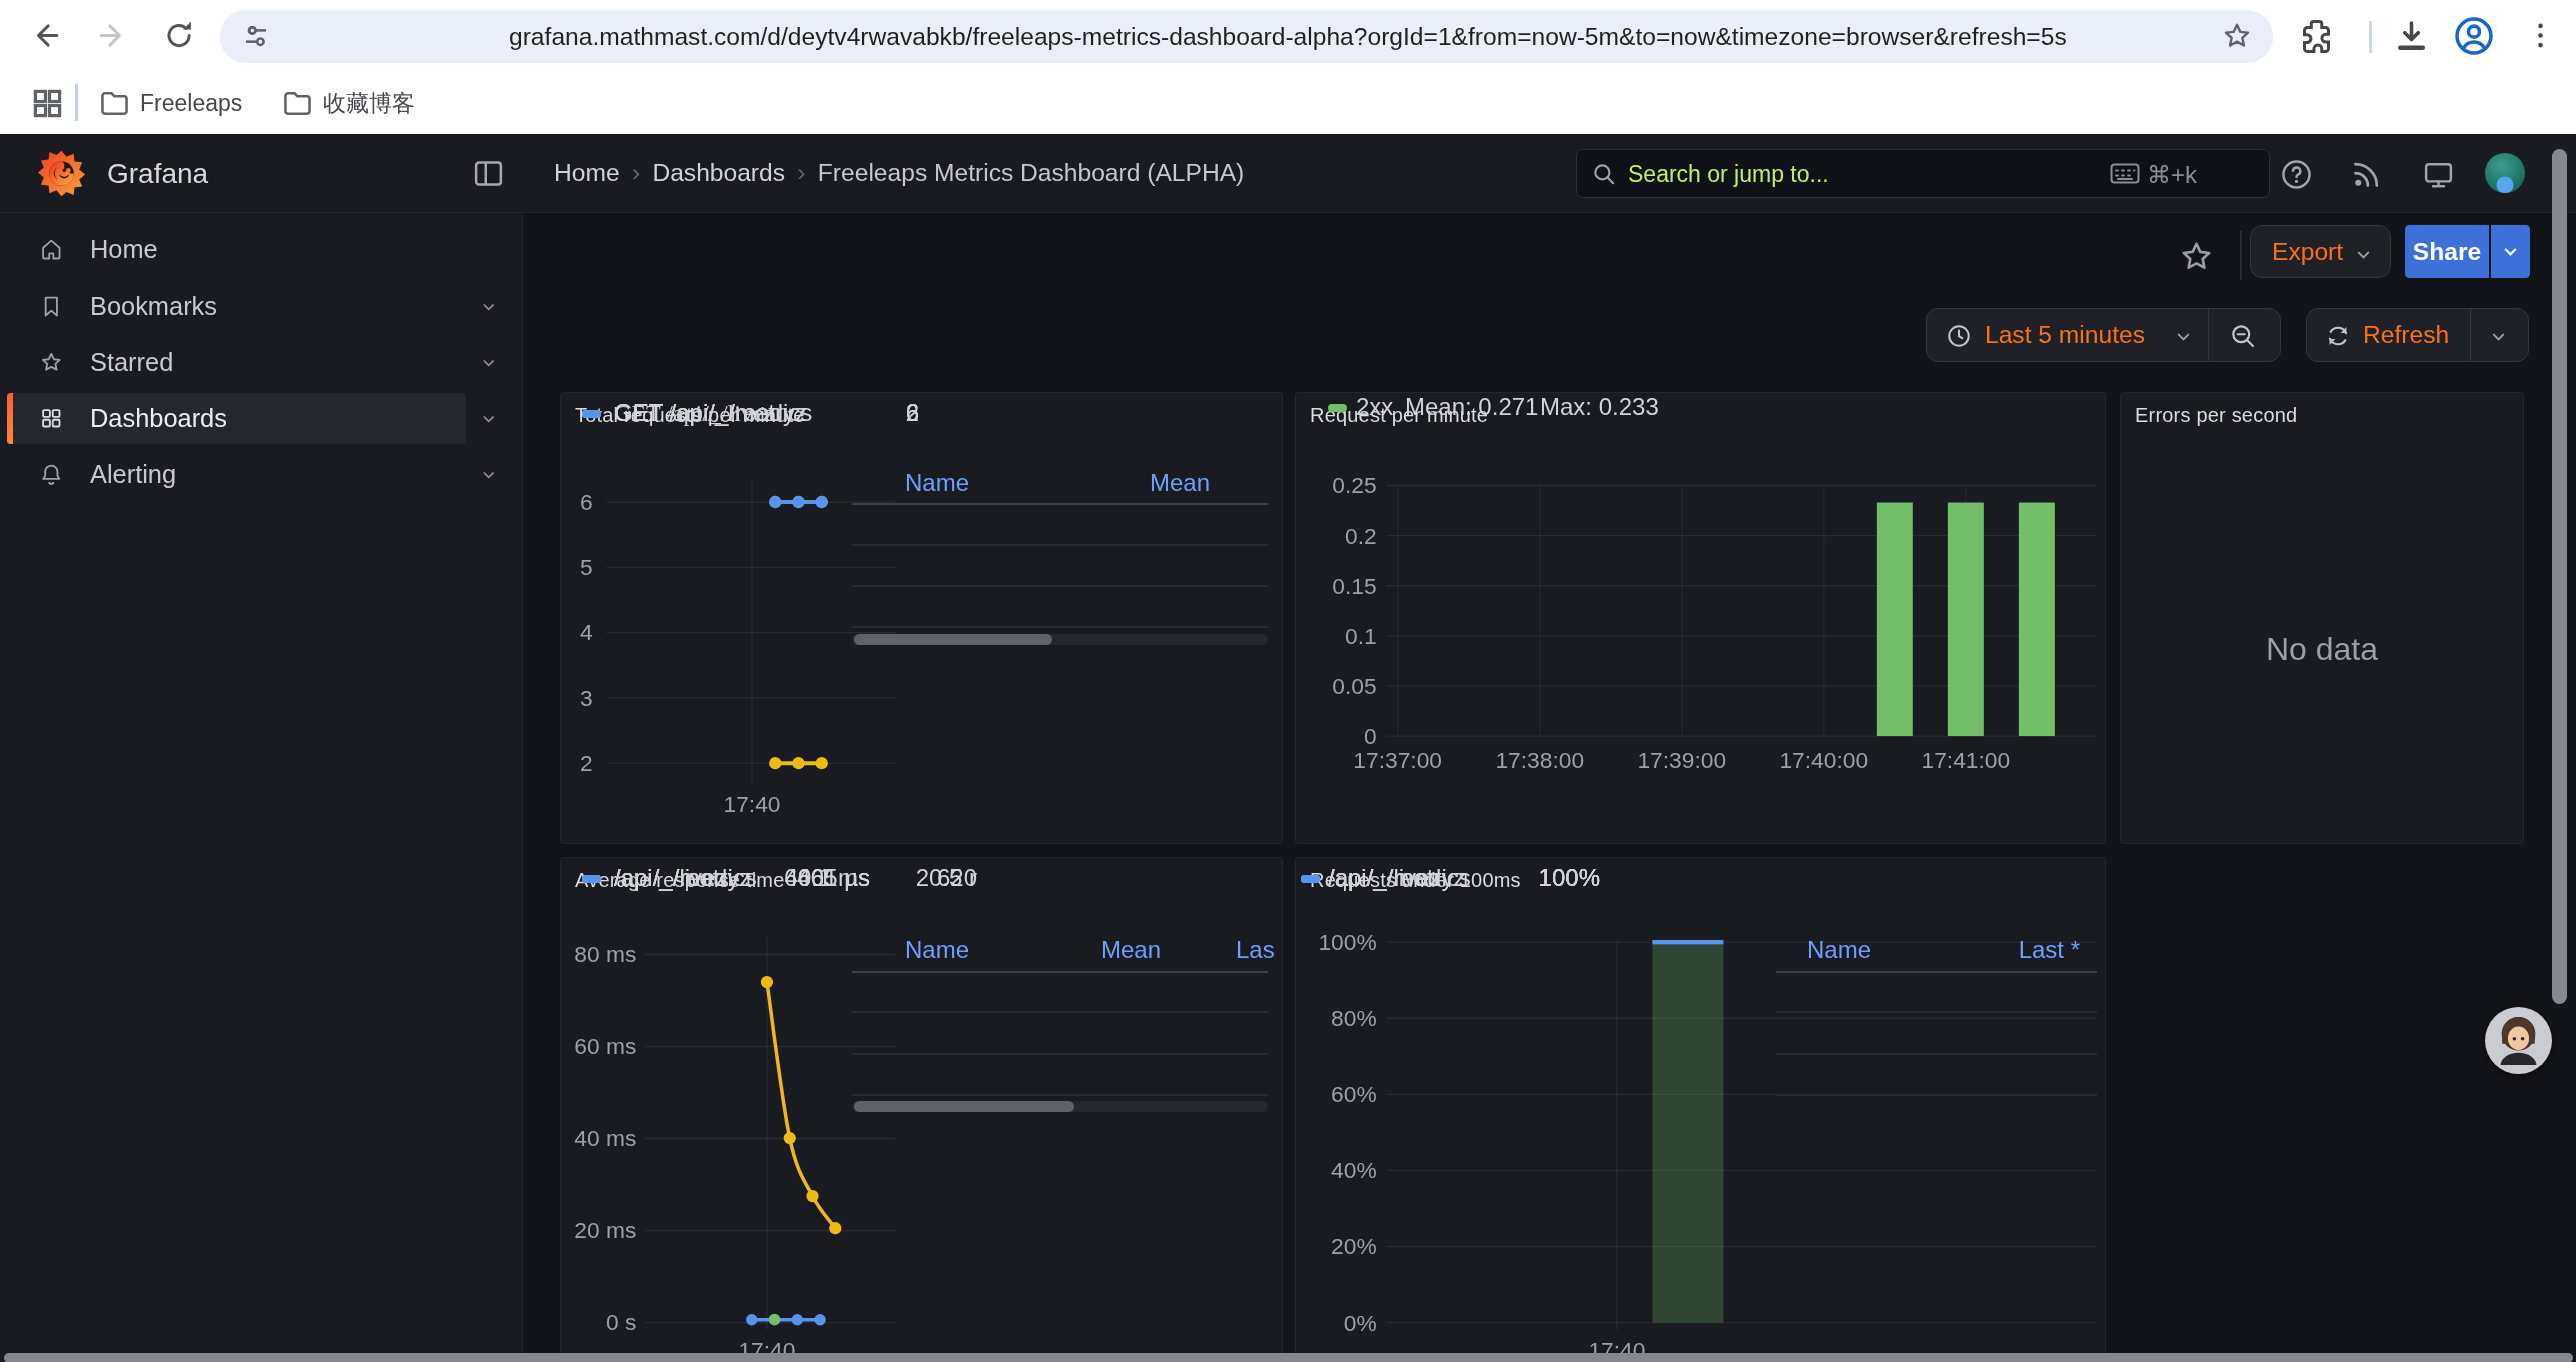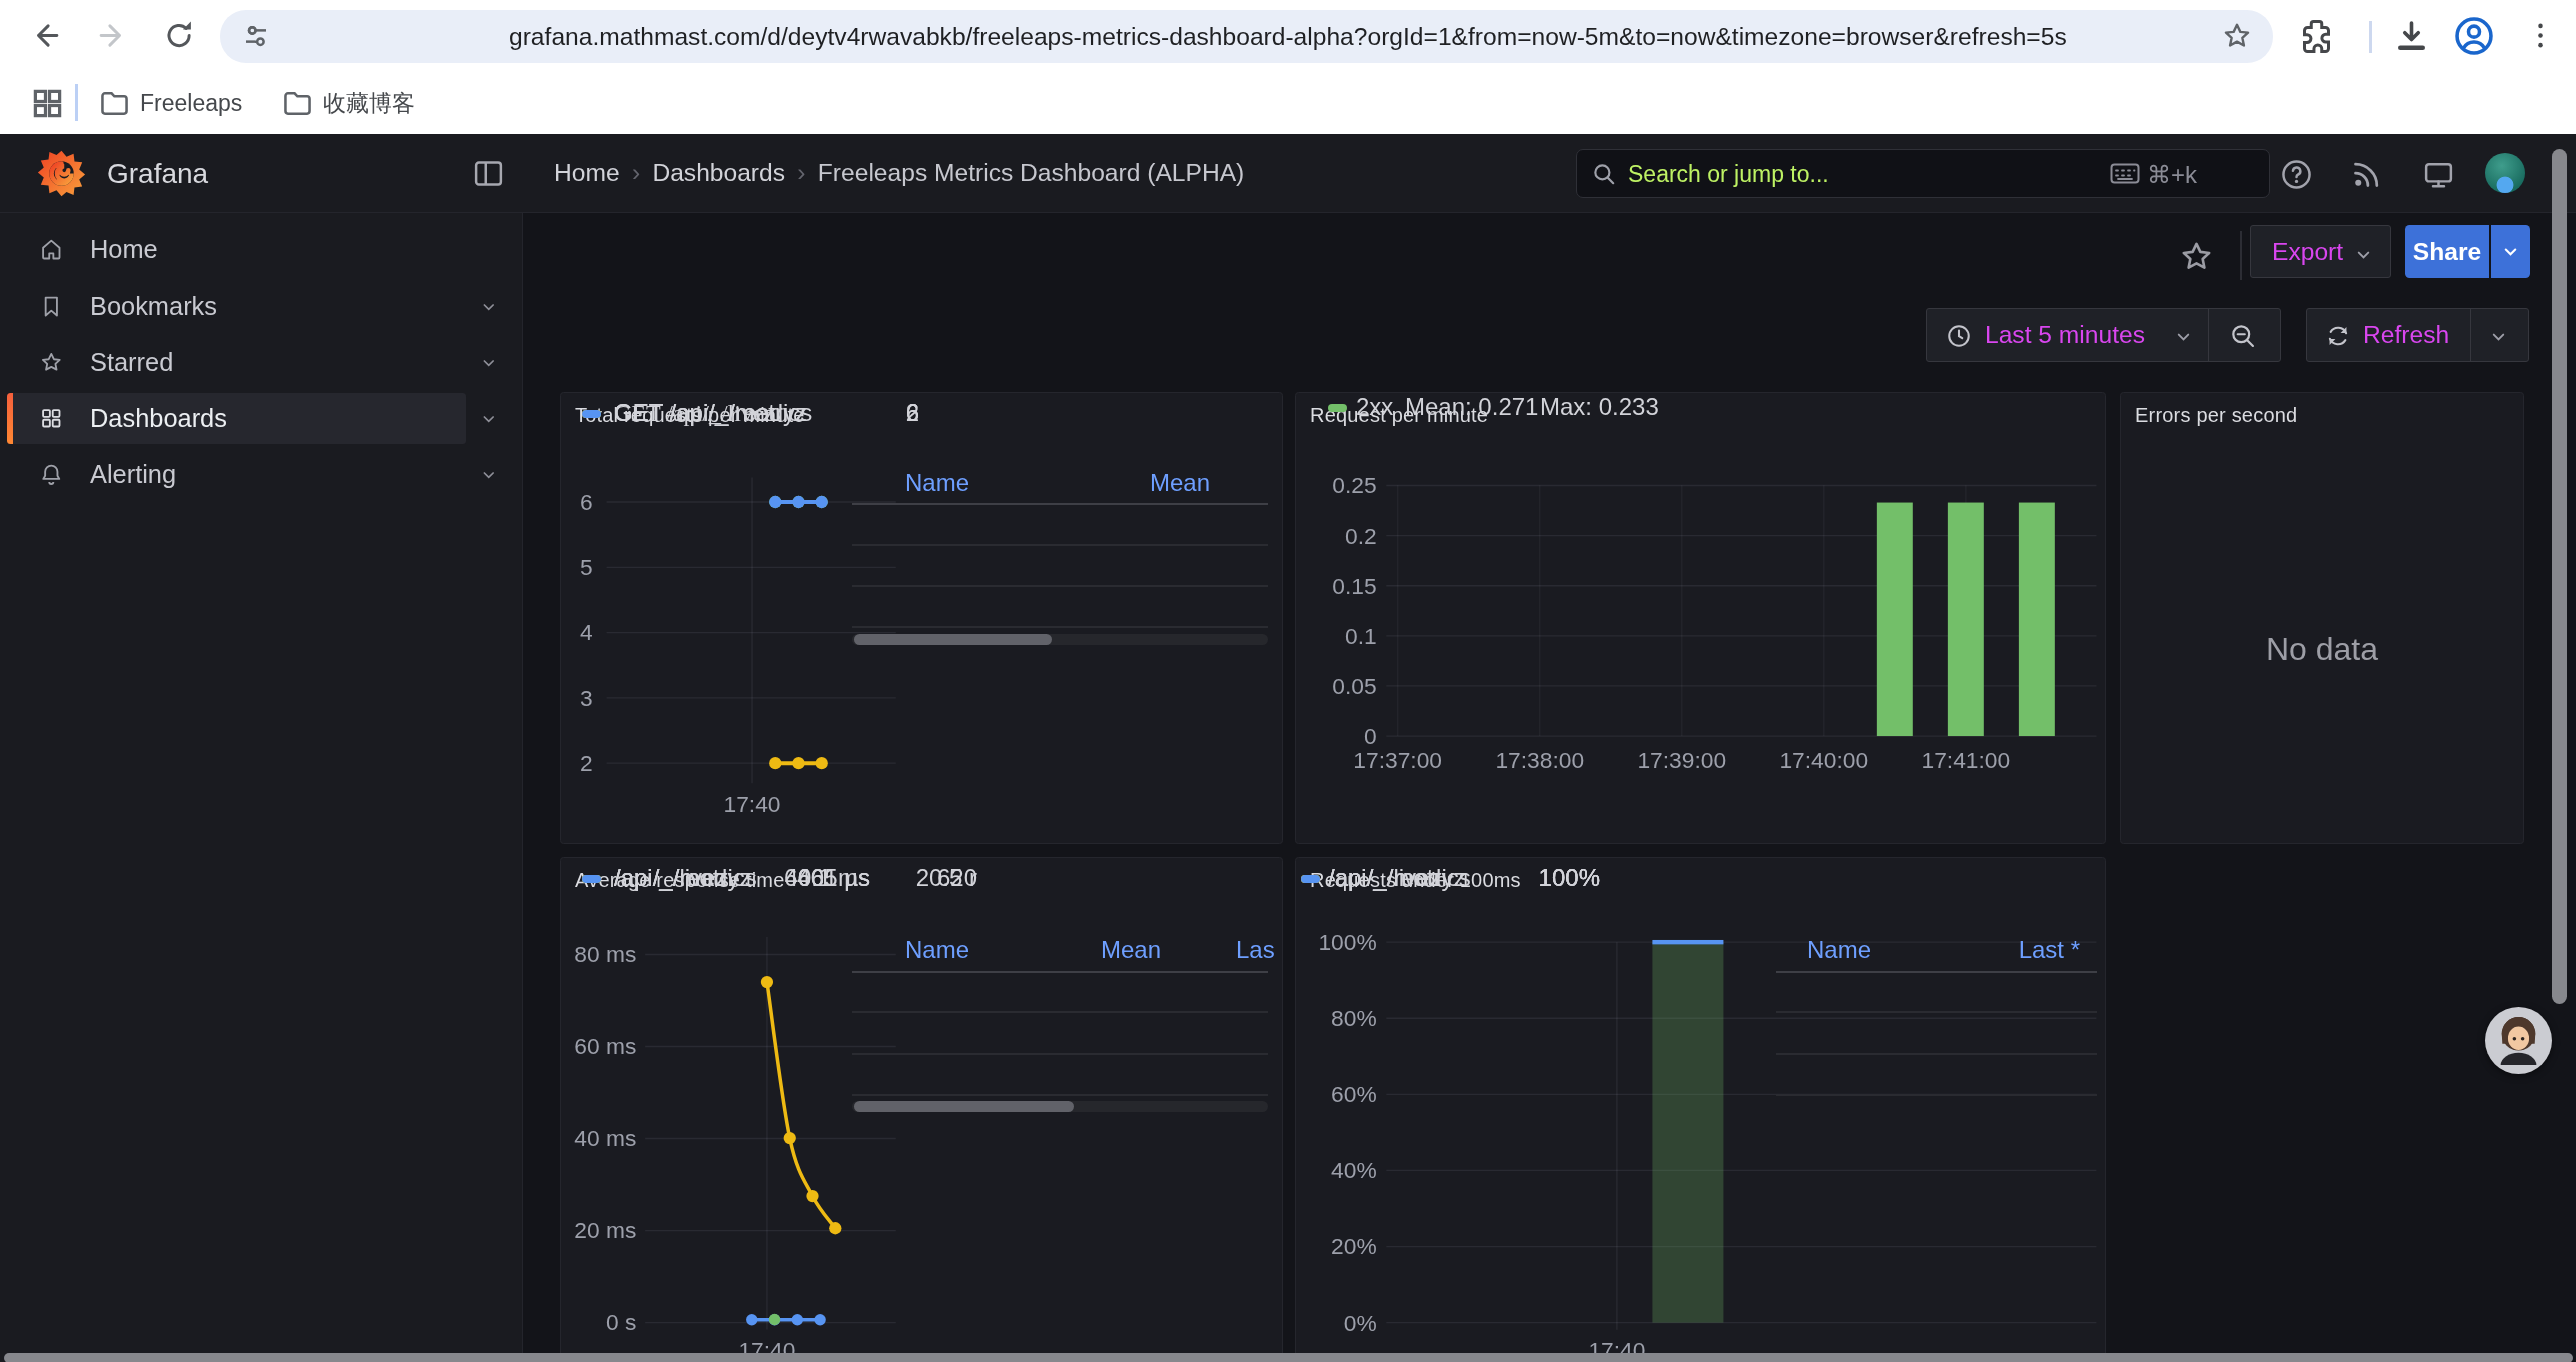--- a/index.html
+++ b/index.html
@@ -25,21 +25,21 @@
   .nav-item{position:absolute;left:7px;width:459px;height:51px;border-radius:3.5px;color:#c9cad1}
   .nav-item .lbl{position:absolute;left:83px;top:0;height:51px;line-height:51px;font-size:25.4px}
   .nav-item.active{background:#26272e;color:#eceff2}
   .nav-accent{position:absolute;left:0;top:0;width:6.1px;height:51px;border-radius:3.5px 0 0 3.5px;
               background:linear-gradient(180deg,#f55f3c,#ff8833)}
   .nav-ico{position:absolute;left:32px;top:13px;width:24.6px;height:24.6px;color:#9fa1a9}
   .nav-item.active .nav-ico{color:#dcdde2}
   .nav-chev{position:absolute;left:473px;top:16.7px;width:17.5px;height:17.5px;color:#8e8f98}
   .gcanvas{position:absolute;left:523px;top:79px;width:2053px;height:1149px;background:#131419;overflow:hidden}
   
-  .dbtn{position:absolute;background:#1f2127;border:0.9px solid #36373e;border-radius:3px;font-size:24.6px;color:#d946ef}
+  .dbtn{position:absolute;background:#1f2127;border:0.9px solid #36373e;border-radius:12px;font-size:24.6px;color:#f97316}
   .bluebtn{position:absolute;background:#3d71d9;border-radius:4.4px;color:#ffffff;font-size:24.6px;font-weight:bold;
            display:flex;align-items:center;justify-content:center}
   
   .panel{position:absolute;background:#1a1b21;border:0.9px solid #25262d;border-radius:3.5px}
   .ptitle{position:absolute;left:14px;top:10.5px;font-size:20px;font-weight:500;color:#dbdce1;letter-spacing:0.2px}
   .psvg{position:absolute;left:0;top:0}
   .psvg text{font-family:"Liberation Sans",sans-serif;font-size:26px;fill:#9da0ab}
   .pl{position:absolute;left:0;top:0;right:0;bottom:0}
   .nodata{position:absolute;left:0;right:0;top:238px;text-align:center;font-size:32px;color:#9d9ea6}
   .thead{position:absolute;font-size:24px;font-weight:500;color:#6e9fff;white-space:nowrap}

